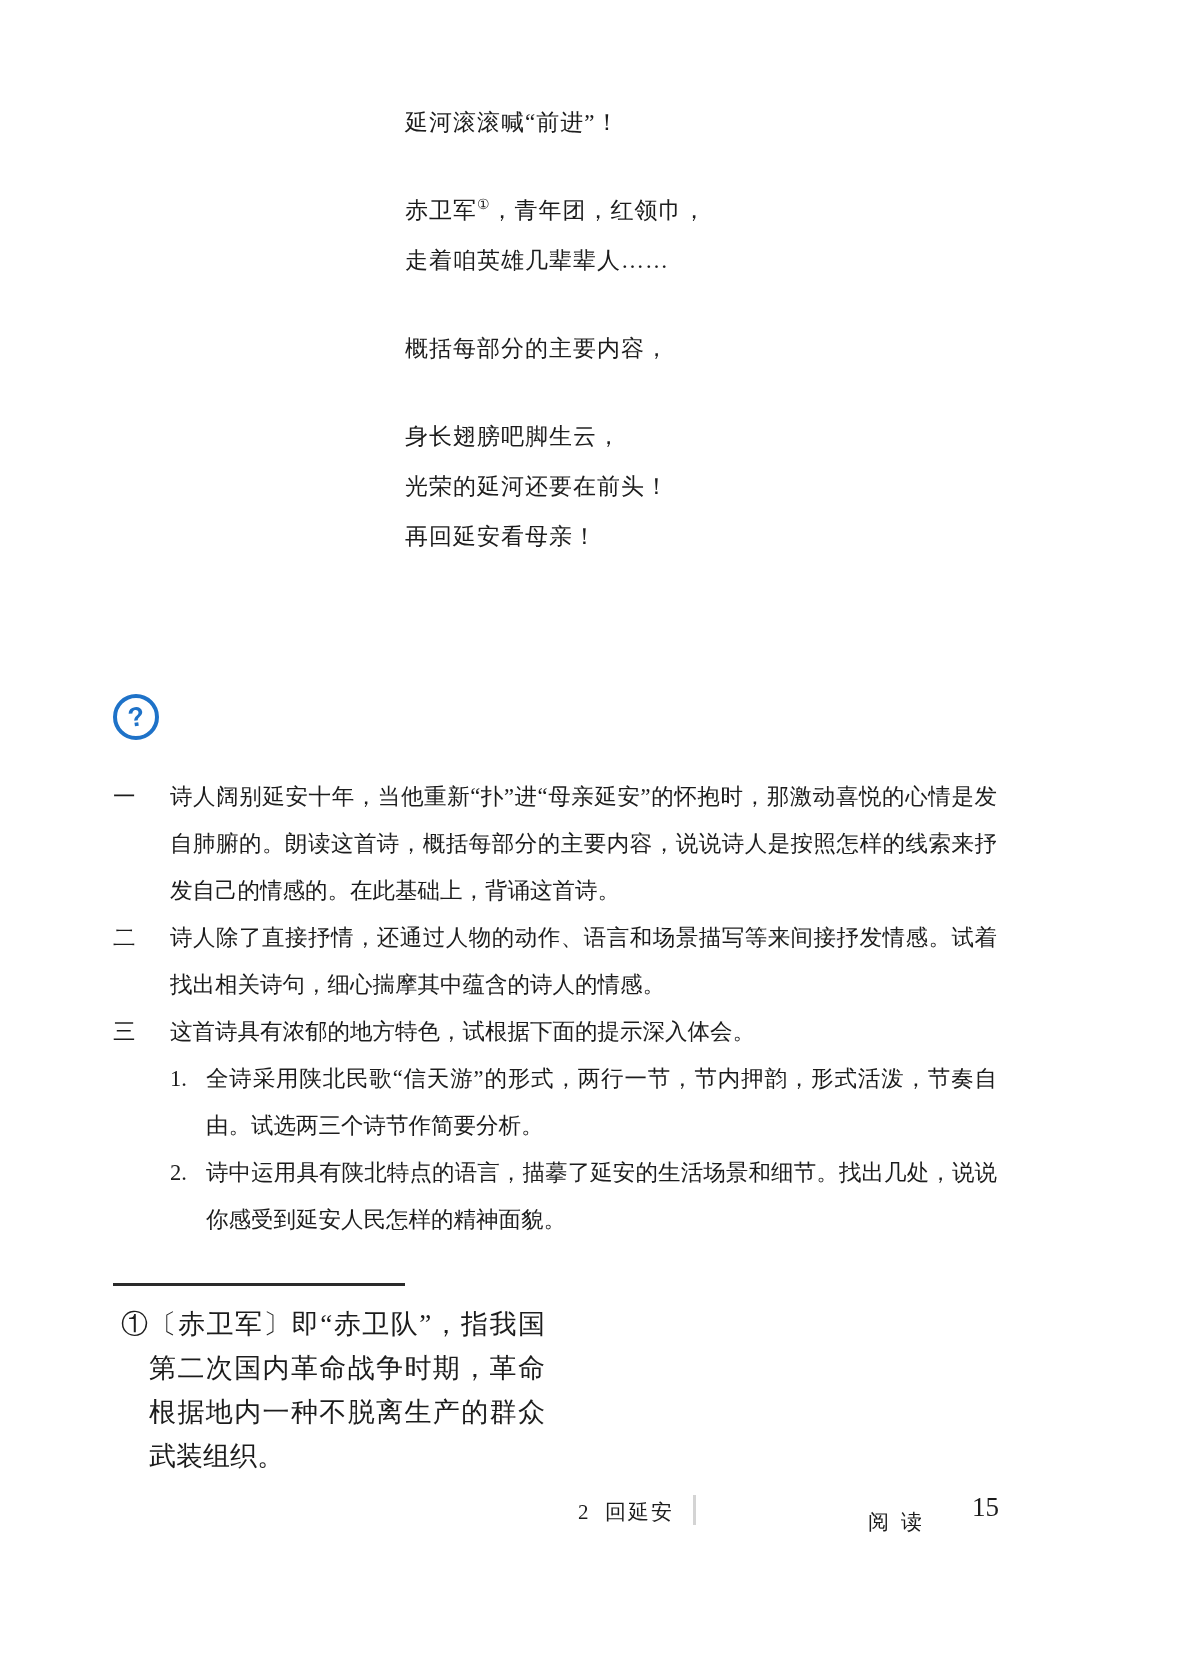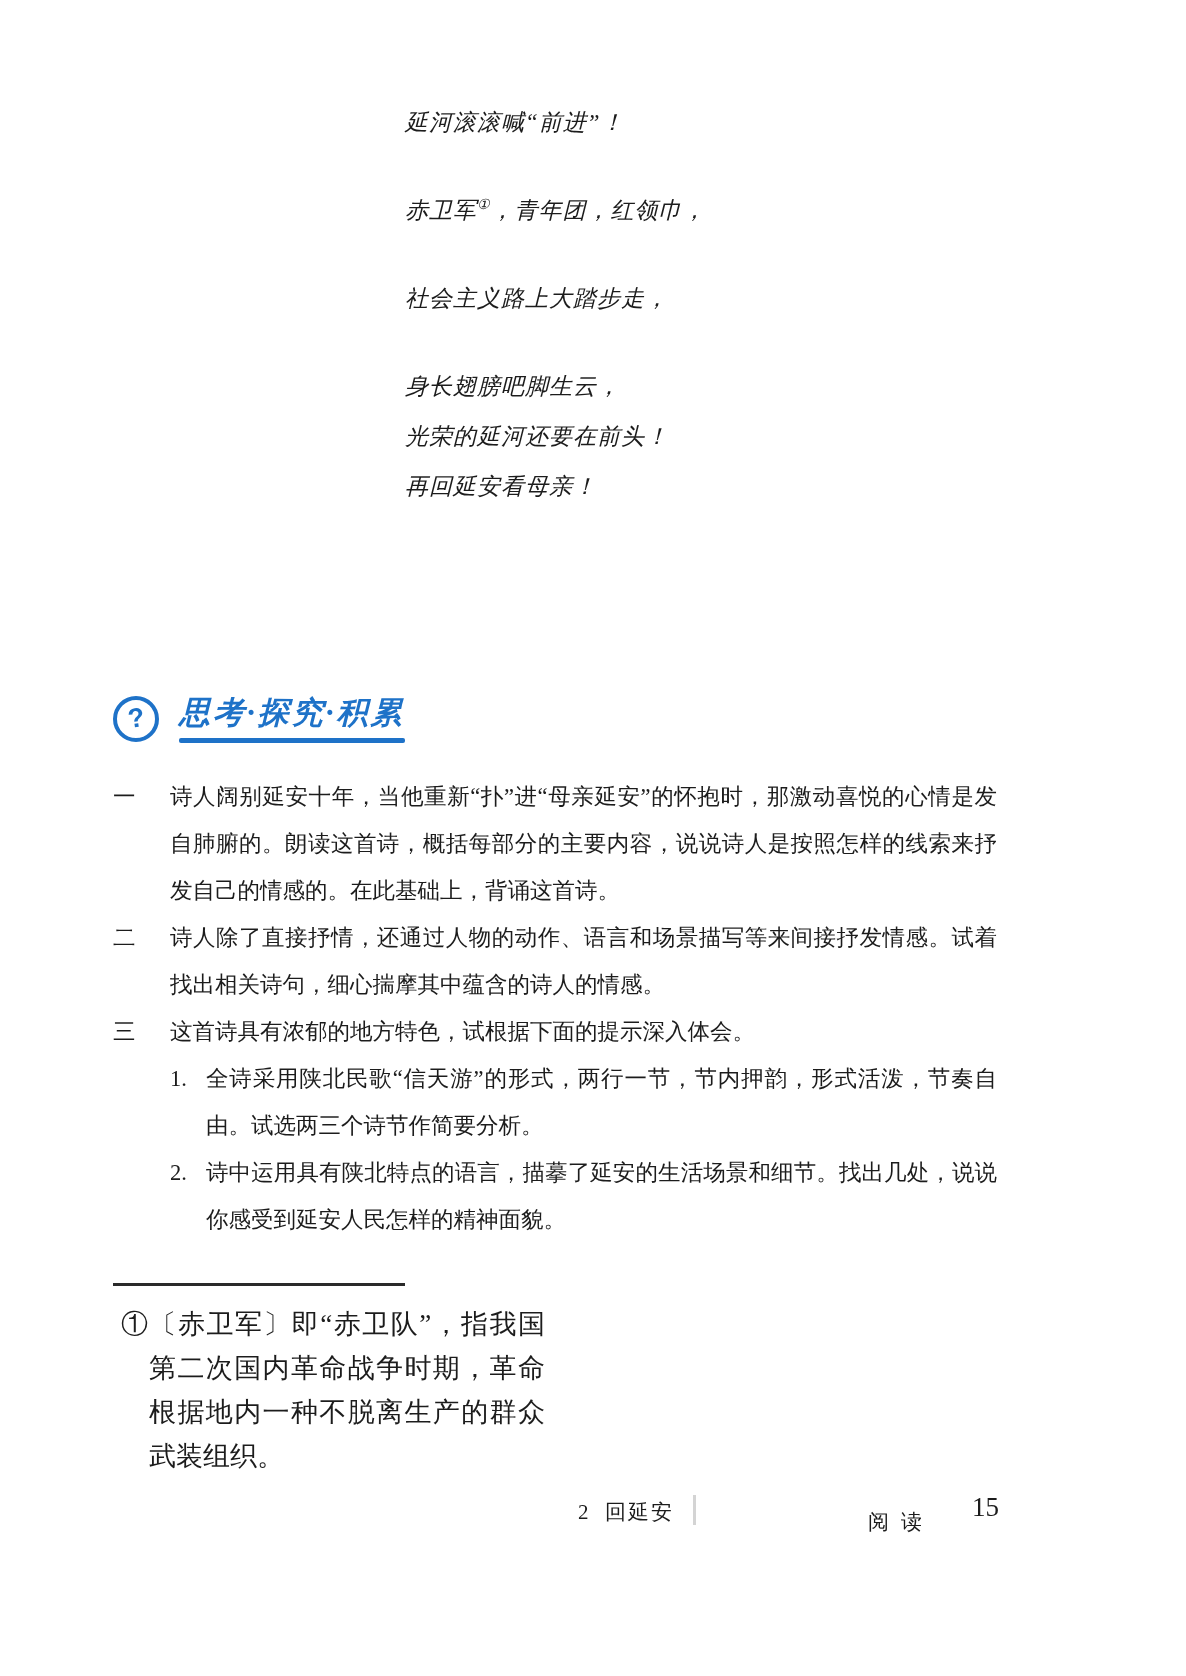--- a/index.html
+++ b/index.html
@@ -8,21 +8,21 @@
     height: 1676px;
     background: #ffffff;
     position: relative;
     overflow: hidden;
     font-family: "Liberation Serif", "DejaVu Serif", serif;
     color: #1c1c1c;
   }
 
   
   .poem { position: absolute; left: 405px; top: 98px; }
-  .pline { margin: 0; font-size: 23px; line-height: 50px; letter-spacing: 1px; font-style: italic; }
+  .pline { margin: 0; font-size: 23px; line-height: 50px; letter-spacing: 1px; }
   .stanza-gap { margin-top: 38px; }
   sup.ref { font-size: 14px; line-height: 0; vertical-align: 9px; }
   .dateline { margin: 10px 0 0 330px; font-size: 22px; line-height: 46px; letter-spacing: 1px; }
 
   
   .activity-header { position: absolute; left: 113px; top: 694px; display: flex; align-items: center; gap: 20px; }
   .q-icon {
     width: 46px; height: 46px; border-radius: 50%;
     border: 4px solid #1e72c8; box-sizing: border-box; background: #ffffff;
     display: flex; align-items: center; justify-content: center; flex: 0 0 auto;
@@ -66,35 +66,35 @@
 </style>
 </head>
 <body>
 
 <div class="page">
 
   <section class="poem">
     <p class="pline">延河滚滚喊“前进”！</p>
 
     <p class="pline stanza-gap"><span>赤卫军</span><sup class="ref">①</sup><span>，青年团，红领巾，</span></p>
+    <p class="pline">走着咱英雄几辈辈人……</p>
 
-    <p class="pline stanza-gap">社会主义路上大踏步走，</p>
+    <p class="pline stanza-gap">概括每部分的主要内容，</p>
     <p class="pline stanza-gap">身长翅膀吧脚生云，</p>
 
     <p class="pline">光荣的延河还要在前头！</p>
     <p class="pline">再回延安看母亲！</p>
 
   </section>
 
   <div class="activity-header">
     <span class="q-icon">
       <span class="q-glyph">?</span>
     </span>
     <div class="a-title-wrap">
-      <h2 class="a-title">思考·探究·积累</h2>
       <div class="a-underline"></div>
     </div>
   </div>
 
   <section class="questions">
     <div class="q">
       <span class="q-num">一</span>
       <p class="q-text">诗人阔别延安十年，当他重新“扑”进“母亲延安”的怀抱时，那激动喜悦的心情是发自肺腑的。朗读这首诗，概括每部分的主要内容，说说诗人是按照怎样的线索来抒发自己的情感的。在此基础上，背诵这首诗。</p>
     </div>
     <div class="q">

